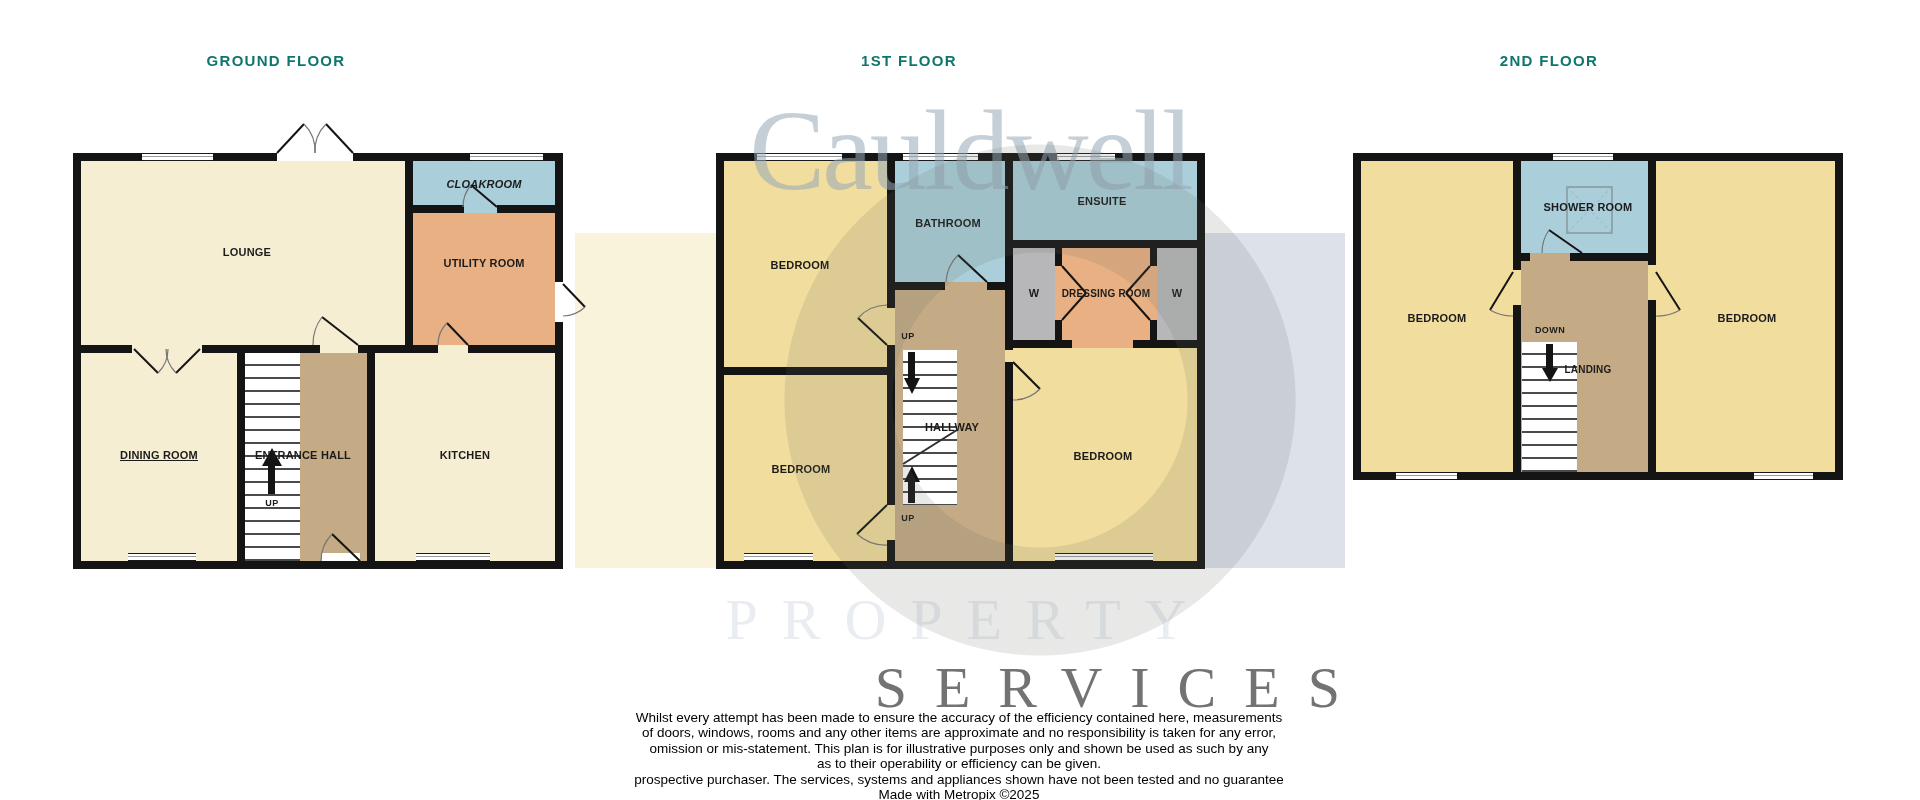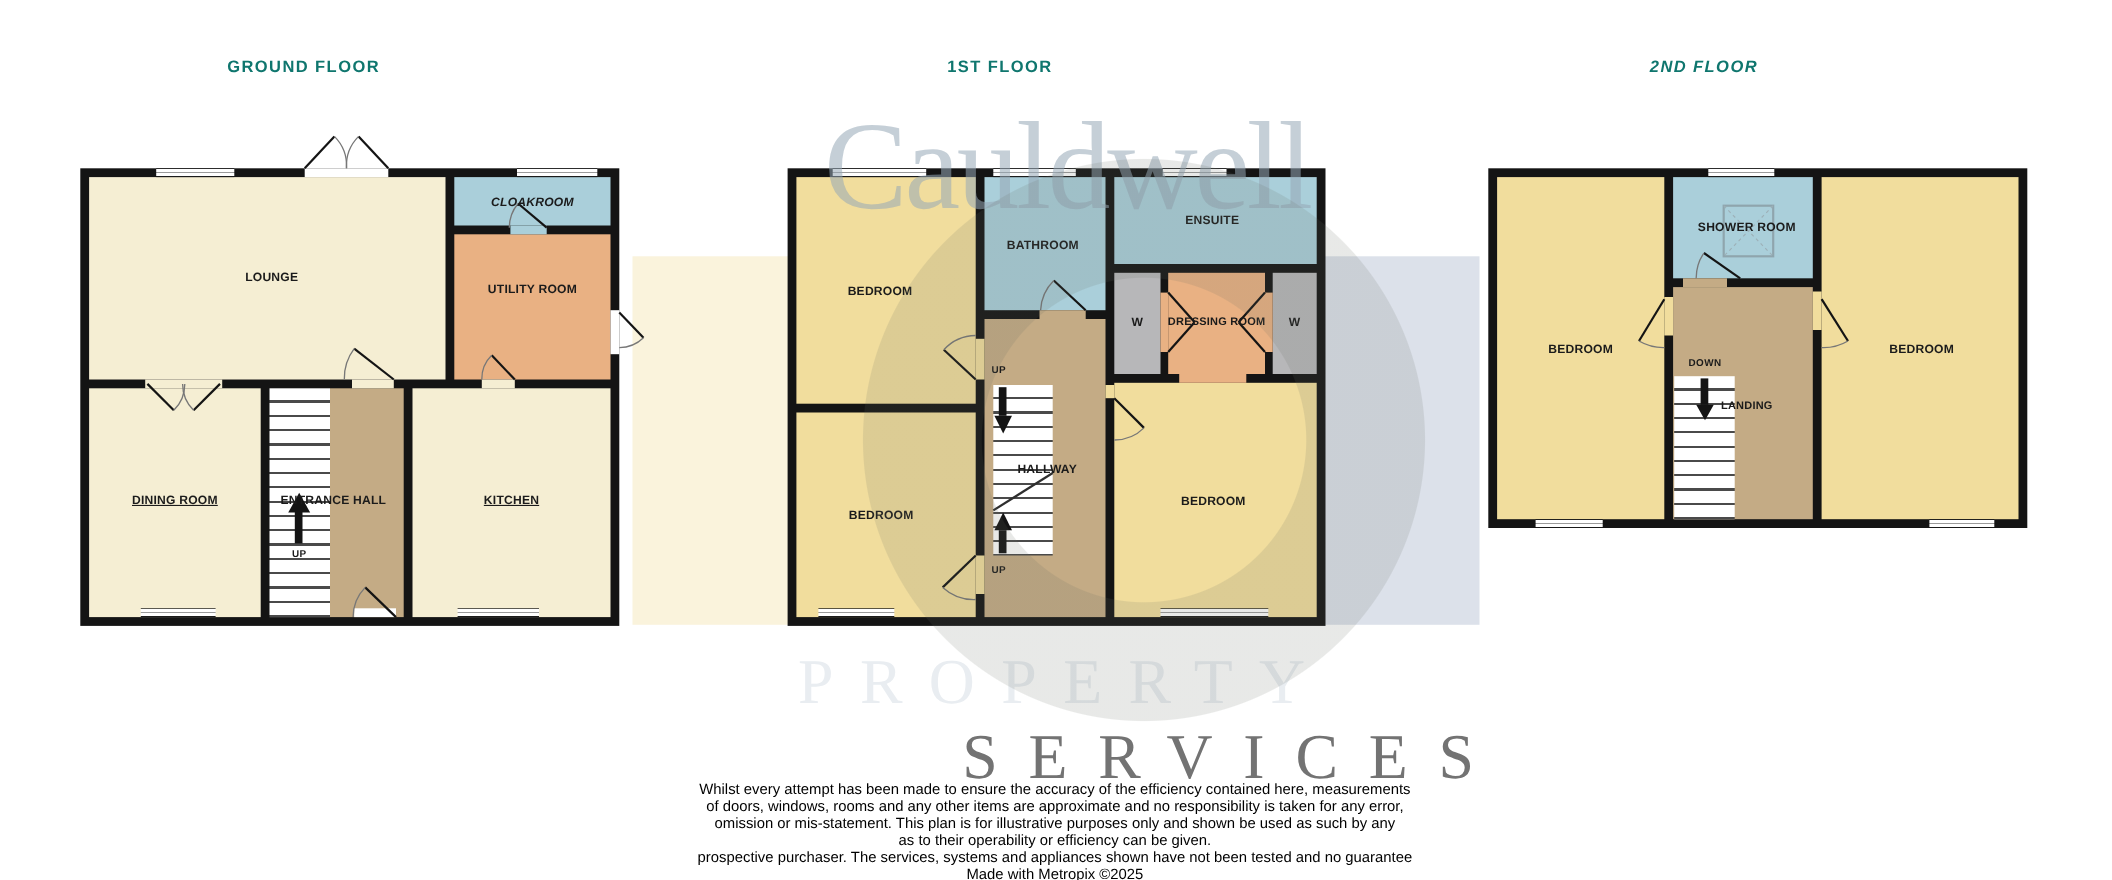--- a/index.html
+++ b/index.html
@@ -36,21 +36,21 @@
 <body>
 
 <div class="wm-rect" style="left:575px;top:233px;width:490px;height:335px;background:#faf3dc;"></div>
 <div class="wm-rect" style="left:1065px;top:233px;width:280px;height:335px;background:#dce1ea;"></div>
 
 <div class="wm-word p1">PROPERTY</div>
 <div class="wm-word p2">SERVICES</div>
 
 <div class="floor-title" style="left:276px;">GROUND FLOOR</div>
 <div class="floor-title" style="left:909px;">1ST FLOOR</div>
-<div class="floor-title" style="left:1549px;font-style:italic;">2ND FLOOR</div>
+<div class="floor-title" style="left:1549px;">2ND FLOOR</div>
 
 <div class="plan" style="left:73px;top:153px;width:490px;height:416px;"></div>
 <div class="room" style="left:81px;top:161px;width:324px;height:184px;background:#f5eed3;"></div>
 <div class="room" style="left:413px;top:161px;width:142px;height:44px;background:#aacfda;"></div>
 <div class="room" style="left:413px;top:213px;width:142px;height:132px;background:#e9b183;"></div>
 <div class="room" style="left:81px;top:353px;width:156px;height:208px;background:#f5eed3;"></div>
 <div class="stairs" style="left:245px;top:353px;width:55px;height:208px;"></div>
 <div class="room" style="left:300px;top:353px;width:67px;height:208px;background:#c4ab85;"></div>
 <div class="room" style="left:375px;top:353px;width:180px;height:208px;background:#f5eed3;"></div>
 
@@ -65,21 +65,21 @@
 <div class="win-h" style="left:142px;top:153px;width:71px;"></div>
 <div class="win-h" style="left:470px;top:153px;width:73px;"></div>
 <div class="win-h" style="left:128px;top:553px;width:68px;"></div>
 <div class="win-h" style="left:416px;top:553px;width:74px;"></div>
 
 <div class="label" style="left:247px;top:252px;">LOUNGE</div>
 <div class="label" style="left:484px;top:184px;font-style:italic;">CLOAKROOM</div>
 <div class="label" style="left:484px;top:263px;">UTILITY ROOM</div>
 <div class="label" style="left:159px;top:455px;text-decoration:underline;">DINING ROOM</div>
 <div class="label" style="left:303px;top:455px;">ENTRANCE HALL</div>
-<div class="label" style="left:465px;top:455px;text-decoration:underline;">KITCHEN</div>
+<div class="label" style="left:465px;top:455px;">KITCHEN</div>
 <div class="label small" style="left:272px;top:503px;">UP</div>
 
 <div class="plan" style="left:716px;top:153px;width:489px;height:416px;"></div>
 <div class="room" style="left:724px;top:161px;width:163px;height:206px;background:#f1dd9d;"></div>
 <div class="room" style="left:895px;top:161px;width:110px;height:121px;background:#aacfda;"></div>
 <div class="room" style="left:1013px;top:161px;width:184px;height:79px;background:#aacfda;"></div>
 <div class="room" style="left:1013px;top:248px;width:42px;height:92px;background:#b7b7b9;"></div>
 <div class="room" style="left:1062px;top:248px;width:88px;height:92px;background:#e9b183;"></div>
 <div class="room" style="left:1157px;top:248px;width:40px;height:92px;background:#b7b7b9;"></div>
 <div class="room" style="left:895px;top:290px;width:110px;height:271px;background:#c4ab85;"></div>

